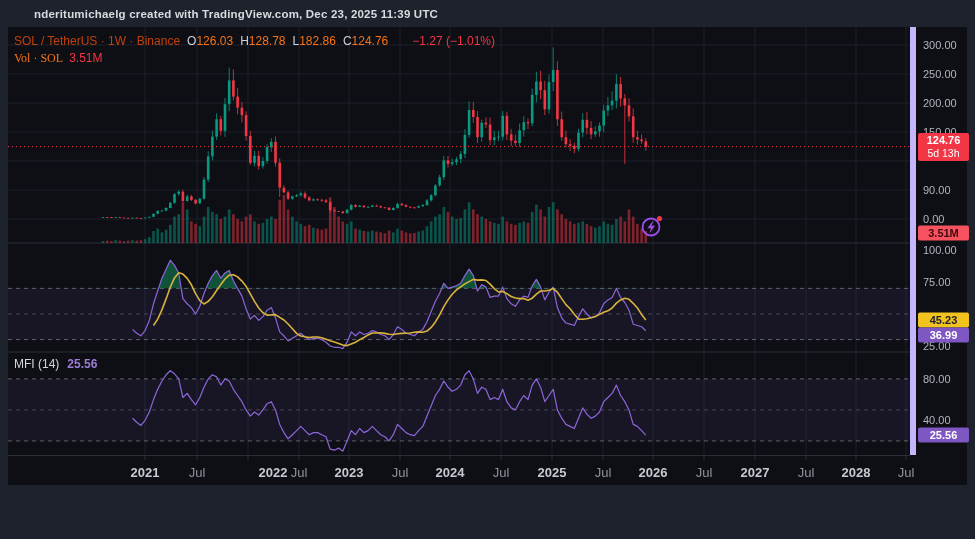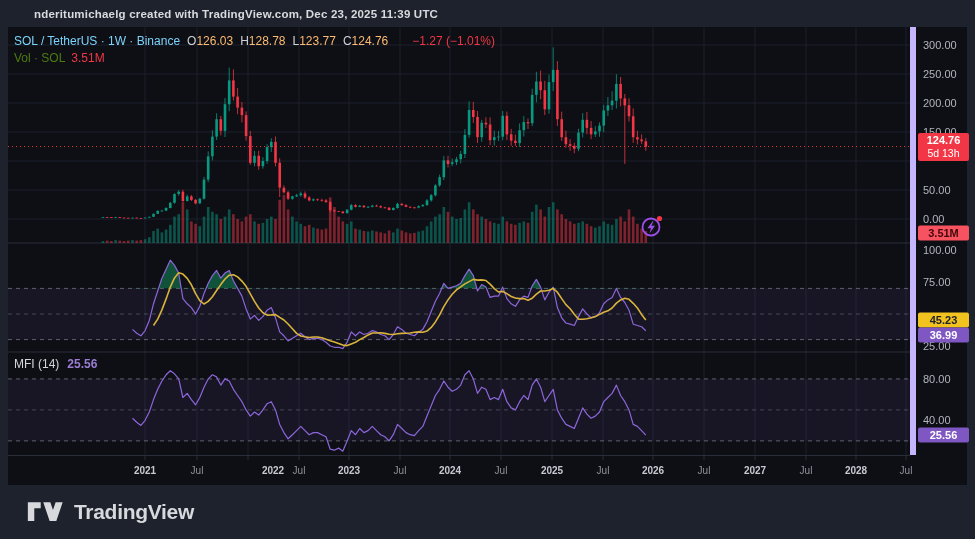--- a/index.html
+++ b/index.html
@@ -5,44 +5,44 @@
   html,body{margin:0;padding:0;background:#14161d;}
   .frame{position:relative;width:975px;height:539px;background:#1e222d;overflow:hidden;
          font-family:"Liberation Sans",sans-serif;-webkit-font-smoothing:antialiased;}
   .attr-bar{position:absolute;left:0;top:0;width:975px;height:27px;display:flex;align-items:center;
             padding-left:10px;box-sizing:border-box;margin-left:24px;}
   .attr-text{color:#d9dadd;font-size:11.5px;font-weight:700;letter-spacing:.2px;}
   .chart{position:absolute;left:8px;top:27px;width:959px;height:458px;background:#0d0f14;}
   #chart-svg{position:absolute;left:0;top:0;}
   .legend{position:absolute;font-size:12px;color:#d1d4dc;white-space:nowrap;z-index:5;}
   .legend-main{left:6px;top:6px;line-height:17px;}
-  .sym{color:#7dd3fc;font-weight:500;}
+  .sym{color:#c2410c;font-weight:500;}
   .ohlc .k{color:#cfd2da;margin-left:7px;}
-  .ohlc .v{color:#fdba74;}
+  .ohlc .v{color:#f97316;}
   .ohlc .chg{color:#f23645;margin-left:24px;}
-  .dim{color:#4d7c0f;}
+  .dim{color:#f97316;font-family:Liberation Serif, serif;}
   .red{color:#f23645;margin-left:6px;}
   .legend-rsi{left:6px;top:220px;}
   .legend-mfi{left:6px;top:330px;}
   .ttl{color:#d4d6dd;font-weight:500;}
   .purple{color:#9b7dd4;font-weight:700;margin-left:8px;}
   .yellow{color:#e5c04b;font-weight:700;margin-left:8px;}
   .scale-col{position:absolute;left:902px;top:0;width:57px;height:428px;border-left:6px solid #c4b5fd;
              box-sizing:border-box;z-index:4;}
   .scale-label{position:absolute;left:7px;color:#b2b5be;font-size:11px;transform:translateY(-50%);}
   .badge{position:absolute;left:2px;width:51px;text-align:center;font-size:11px;font-weight:700;
          border-radius:2px;transform:translateY(-50%);padding:1px 0;line-height:13px;z-index:6;}
   .badge-price{background:#f23645;color:#ffffff;}
   .badge-price .cd{font-weight:400;font-size:10.5px;}
   .badge-vol{background:#f7525f;color:#42070c;}
   .badge-yellow{background:#f2c21e;color:#1c2030;}
   .badge-purple{background:#7e57c2;color:#ffffff;}
   .time-axis{position:absolute;left:0;top:428px;width:902px;height:30px;border-top:1px solid #2a2e39;
              box-sizing:border-box;z-index:4;}
-  .time-label{position:absolute;top:9px;transform:translateX(-50%);color:#8f939c;font-size:10px;}
+  .time-label{position:absolute;top:9px;transform:translateX(-50%);color:#8f939c;font-size:13px;}
   .time-label.yr{color:#c6c9d1;font-weight:600;}
   .boost{position:absolute;left:632px;top:187px;width:24px;height:24px;cursor:pointer;z-index:6;}
   .logo-bar{position:absolute;left:0;top:485px;width:975px;height:54px;display:flex;align-items:center;
             padding-left:27px;box-sizing:border-box;}
   .logo-mark{display:inline-flex;margin-right:11px;}
   .logo-text{color:#d7d9dd;font-size:21px;font-weight:700;letter-spacing:-0.3px;}
 </style>
 </head>
 <body>
 
@@ -500,38 +500,38 @@
           </clipPath>
         </defs>
         <path d="M124.5,302.4 L128.7,306.2 L132.9,308.8 L137.1,303.6 L141.3,293.4 L145.5,276.8 L149.7,264.0 L153.9,251.2 L158.1,242.2 L162.3,233.2 L166.5,238.4 L170.7,246.0 L174.9,271.6 L179.2,276.8 L183.4,280.6 L187.6,287.0 L191.8,279.3 L196.0,266.5 L200.2,256.3 L204.4,248.6 L208.6,243.5 L212.8,251.2 L217.0,246.0 L221.2,243.5 L225.4,253.7 L229.6,261.4 L233.9,269.1 L238.1,281.9 L242.3,292.1 L246.5,288.3 L250.7,293.4 L254.9,289.6 L259.1,283.2 L263.3,280.6 L267.5,290.8 L271.7,304.9 L275.9,308.8 L280.1,313.9 L284.4,311.3 L288.6,308.8 L292.8,306.2 L297.0,310.0 L301.2,312.6 L305.4,311.3 L309.6,311.3 L313.8,312.6 L318.0,315.2 L322.2,319.0 L326.4,320.3 L330.6,320.3 L334.8,321.6 L339.1,315.2 L343.3,304.9 L347.5,308.8 L351.7,304.9 L355.9,307.5 L360.1,306.2 L364.3,303.6 L368.5,304.9 L372.7,307.5 L376.9,308.8 L381.1,312.6 L385.3,307.5 L389.5,299.8 L393.8,302.4 L398.0,306.2 L402.2,307.5 L406.4,308.8 L410.6,304.9 L414.8,302.4 L419.0,294.7 L423.2,284.4 L427.4,274.2 L431.6,266.5 L435.8,256.3 L440.0,261.4 L444.2,260.1 L448.5,258.8 L452.7,256.3 L456.9,248.6 L461.1,242.2 L465.3,248.6 L469.5,264.0 L473.7,257.6 L477.9,260.1 L482.1,270.4 L486.3,269.1 L490.5,269.1 L494.7,260.1 L498.9,271.6 L503.2,276.8 L507.4,279.3 L511.6,272.9 L515.8,269.1 L520.0,270.4 L524.2,258.8 L528.4,252.4 L532.6,260.1 L536.8,272.9 L541.0,265.2 L545.2,260.1 L549.4,280.6 L553.7,290.8 L557.9,296.0 L562.1,297.2 L566.3,298.5 L570.5,289.6 L574.7,281.9 L578.9,287.0 L583.1,290.8 L587.3,289.6 L591.5,285.7 L595.7,276.8 L599.9,272.9 L604.1,270.4 L608.4,261.4 L612.6,270.4 L616.8,275.5 L621.0,283.2 L625.2,297.2 L629.4,298.5 L633.6,299.8 L637.8,303.7 L637.8,261.4 L124.5,261.4 Z" fill="rgba(20,140,90,0.55)" clip-path="url(#obClip)"></path>
         <polyline points="124.5,302.4 128.7,306.2 132.9,308.8 137.1,303.6 141.3,293.4 145.5,276.8 149.7,264.0 153.9,251.2 158.1,242.2 162.3,233.2 166.5,238.4 170.7,246.0 174.9,271.6 179.2,276.8 183.4,280.6 187.6,287.0 191.8,279.3 196.0,266.5 200.2,256.3 204.4,248.6 208.6,243.5 212.8,251.2 217.0,246.0 221.2,243.5 225.4,253.7 229.6,261.4 233.9,269.1 238.1,281.9 242.3,292.1 246.5,288.3 250.7,293.4 254.9,289.6 259.1,283.2 263.3,280.6 267.5,290.8 271.7,304.9 275.9,308.8 280.1,313.9 284.4,311.3 288.6,308.8 292.8,306.2 297.0,310.0 301.2,312.6 305.4,311.3 309.6,311.3 313.8,312.6 318.0,315.2 322.2,319.0 326.4,320.3 330.6,320.3 334.8,321.6 339.1,315.2 343.3,304.9 347.5,308.8 351.7,304.9 355.9,307.5 360.1,306.2 364.3,303.6 368.5,304.9 372.7,307.5 376.9,308.8 381.1,312.6 385.3,307.5 389.5,299.8 393.8,302.4 398.0,306.2 402.2,307.5 406.4,308.8 410.6,304.9 414.8,302.4 419.0,294.7 423.2,284.4 427.4,274.2 431.6,266.5 435.8,256.3 440.0,261.4 444.2,260.1 448.5,258.8 452.7,256.3 456.9,248.6 461.1,242.2 465.3,248.6 469.5,264.0 473.7,257.6 477.9,260.1 482.1,270.4 486.3,269.1 490.5,269.1 494.7,260.1 498.9,271.6 503.2,276.8 507.4,279.3 511.6,272.9 515.8,269.1 520.0,270.4 524.2,258.8 528.4,252.4 532.6,260.1 536.8,272.9 541.0,265.2 545.2,260.1 549.4,280.6 553.7,290.8 557.9,296.0 562.1,297.2 566.3,298.5 570.5,289.6 574.7,281.9 578.9,287.0 583.1,290.8 587.3,289.6 591.5,285.7 595.7,276.8 599.9,272.9 604.1,270.4 608.4,261.4 612.6,270.4 616.8,275.5 621.0,283.2 625.2,297.2 629.4,298.5 633.6,299.8 637.8,303.7" fill="none" stroke="#8c66d9" stroke-width="1.2" stroke-linejoin="round"></polyline>
         <polyline points="145.5,298.5 149.7,292.1 153.9,282.9 158.1,271.9 162.3,260.1 166.5,250.9 170.7,245.8 174.9,247.1 179.2,251.4 183.4,257.8 187.6,266.7 191.8,273.6 196.0,277.0 200.2,274.4 204.4,269.7 208.6,263.5 212.8,257.6 217.0,252.0 221.2,248.2 225.4,247.7 229.6,249.9 233.9,254.1 238.1,259.3 242.3,266.9 246.5,274.4 250.7,281.0 254.9,285.7 259.1,288.1 263.3,287.9 267.5,287.6 271.7,290.4 275.9,293.0 280.1,297.0 284.4,301.7 288.6,306.4 292.8,309.0 297.0,309.8 301.2,310.5 305.4,310.0 309.6,310.0 313.8,310.7 318.0,312.2 322.2,313.7 326.4,314.9 330.6,316.4 334.8,318.1 339.1,318.6 343.3,316.9 347.5,315.2 351.7,312.6 355.9,310.5 360.1,307.9 364.3,306.0 368.5,306.0 372.7,305.8 376.9,306.4 381.1,307.3 385.3,307.5 389.5,306.8 393.8,306.4 398.0,306.2 402.2,306.0 406.4,305.3 410.6,304.9 414.8,305.3 419.0,304.1 423.2,300.4 427.4,294.9 431.6,287.9 435.8,279.7 440.0,272.9 444.2,267.2 448.5,262.9 452.7,259.9 456.9,256.9 461.1,254.6 465.3,252.4 469.5,253.1 473.7,252.9 477.9,253.5 482.1,257.1 486.3,261.6 490.5,265.0 494.7,264.4 498.9,266.7 503.2,269.5 507.4,271.0 511.6,271.6 515.8,271.6 520.0,273.3 524.2,271.2 528.4,267.2 532.6,264.0 536.8,264.0 541.0,263.3 545.2,261.6 549.4,265.2 553.7,271.6 557.9,277.6 562.1,281.7 566.3,287.2 570.5,292.1 574.7,292.3 578.9,291.7 583.1,290.8 587.3,289.6 591.5,287.4 595.7,285.3 599.9,283.8 604.1,281.0 608.4,276.1 612.6,272.9 616.8,271.2 621.0,272.3 625.2,276.3 629.4,281.0 633.6,287.4 637.8,293.0" fill="none" stroke="#d9b33c" stroke-width="1.6" stroke-linejoin="round"></polyline>
         <polyline points="124.5,391.2 128.7,395.3 132.9,398.4 137.1,393.3 141.3,385.0 145.5,372.6 149.7,362.3 153.9,354.0 158.1,347.8 162.3,343.7 166.5,346.8 170.7,351.9 174.9,370.5 179.2,366.4 183.4,372.6 187.6,377.8 191.8,370.5 196.0,360.2 200.2,351.9 204.4,347.8 208.6,349.9 212.8,358.1 217.0,351.9 221.2,354.0 225.4,362.3 229.6,368.5 233.9,374.7 238.1,382.9 242.3,389.1 246.5,385.0 250.7,388.1 254.9,382.9 259.1,376.7 263.3,374.7 267.5,382.9 271.7,397.4 275.9,405.6 280.1,411.8 284.4,407.7 288.6,403.6 292.8,399.4 297.0,403.6 301.2,407.7 305.4,405.6 309.6,405.6 313.8,407.7 318.0,409.8 322.2,422.2 326.4,423.2 330.6,421.1 334.8,424.2 339.1,413.9 343.3,403.6 347.5,407.7 351.7,401.5 355.9,405.6 360.1,403.6 364.3,399.4 368.5,403.6 372.7,407.7 376.9,409.8 381.1,413.9 385.3,407.7 389.5,397.4 393.8,401.5 398.0,405.6 402.2,407.7 406.4,408.7 410.6,403.6 414.8,399.4 419.0,389.1 423.2,378.8 427.4,368.5 431.6,362.3 435.8,354.0 440.0,360.2 444.2,364.3 448.5,362.3 452.7,358.1 456.9,347.8 461.1,343.7 465.3,351.9 469.5,366.4 473.7,360.2 477.9,362.3 482.1,372.6 486.3,370.5 490.5,372.6 494.7,362.3 498.9,374.7 503.2,380.9 507.4,382.9 511.6,374.7 515.8,368.5 520.0,372.6 524.2,358.1 528.4,351.9 532.6,360.2 536.8,374.7 541.0,368.5 545.2,362.3 549.4,382.9 553.7,391.2 557.9,397.4 562.1,399.4 566.3,401.5 570.5,391.2 574.7,380.9 578.9,387.1 583.1,391.2 587.3,389.1 591.5,385.0 595.7,374.7 599.9,370.5 604.1,366.4 608.4,358.1 612.6,368.5 616.8,374.7 621.0,382.9 625.2,397.4 629.4,399.4 633.6,403.6 637.8,408.2" fill="none" stroke="#8c66d9" stroke-width="1.2" stroke-linejoin="round"></polyline>
       </svg>
 
     <div class="legend legend-main">
       <div>
-        <span class="sym">SOL / TetherUS · 1W · Binance</span><span class="ohlc" id="ohlc"><span class="k">O</span><span class="v">126.03</span><span class="k">H</span><span class="v">128.78</span><span class="k">L</span><span class="v">123.77</span><span class="k">C</span><span class="v">124.76</span><span class="chg">−1.27 (−1.01%)</span></span>
+        <span class="sym">SOL / TetherUS · 1W · Binance</span><span class="ohlc" id="ohlc"><span class="k">O</span><span class="v">126.03</span><span class="k">H</span><span class="v">128.78</span><span class="k">L</span><span class="v">182.86</span><span class="k">C</span><span class="v">124.76</span><span class="chg">−1.27 (−1.01%)</span></span>
       </div>
       <div>
         <span class="dim">Vol · SOL</span><span class="red">3.51M</span>
       </div>
     </div>
 
 
     <div class="legend legend-mfi">
       <span class="ttl">MFI (14)</span><span class="purple">25.56</span>
     </div>
 
     <div class="scale-col" id="scale-col">
         <div class="scale-label" style="top: 18px;">300.00</div>
         <div class="scale-label" style="top: 47px;">250.00</div>
         <div class="scale-label" style="top: 76px;">200.00</div>
         <div class="scale-label" style="top: 105px;">150.00</div>
-        <div class="scale-label" style="top: 163px;">50.00</div>
+        <div class="scale-label" style="top: 163px;">90.00</div>
         <div class="scale-label" style="top: 192px;">0.00</div>
         <div class="scale-label" style="top: 223px;">100.00</div>
         <div class="scale-label" style="top: 255px;">75.00</div>
         <div class="scale-label" style="top: 319px;">25.00</div>
         <div class="scale-label" style="top: 351.95px; text-align: center;">80.00</div>
         <div class="scale-label" style="top: 393.25px;">40.00</div>
         <div class="badge badge-price" style="top: 119.639px;">124.76<br><span class="cd">5d 13h</span></div>
         <div class="badge badge-vol" style="top: 206px;">3.51M</div>
         <div class="badge badge-yellow" style="top: 293px;">45.23</div>
         <div class="badge badge-purple" style="top: 308px;">36.99</div>
@@ -558,22 +558,13 @@
 
     <div class="boost" title="">
       <svg width="24" height="24" viewBox="0 0 24 24">
         <circle cx="11" cy="13" r="8.5" fill="none" stroke="#9c4ee8" stroke-width="1.8"></circle>
         <path d="M12.6 7.2 L7.4 14.2 L11 14.2 L9.4 19.4 L15 11.8 L11.4 11.8 L13.4 7.2 Z" fill="#9c4ee8"></path>
         <circle cx="19.5" cy="4.5" r="2.6" fill="#f23645"></circle>
       </svg>
     </div>
   </div>
 
-  <div class="logo-bar">
-    <span class="logo-mark">
-      <svg width="36" height="27" viewBox="0 0 42 26">
-        <path d="M1 2 h15 v7 h-7.5 v15 h-7.5 V9 H1 Z" fill="#d7d9dd" transform="translate(0,-1)"></path>
-        <path d="M19 1 h8.2 l3.1 9 3.1 -9 h8.2 l-7.4 22 h-7.8 Z" fill="#d7d9dd"></path>
-      </svg>
-    </span>
-    <span class="logo-text">TradingView</span>
-  </div>
 </div>
 
 </body></html>

